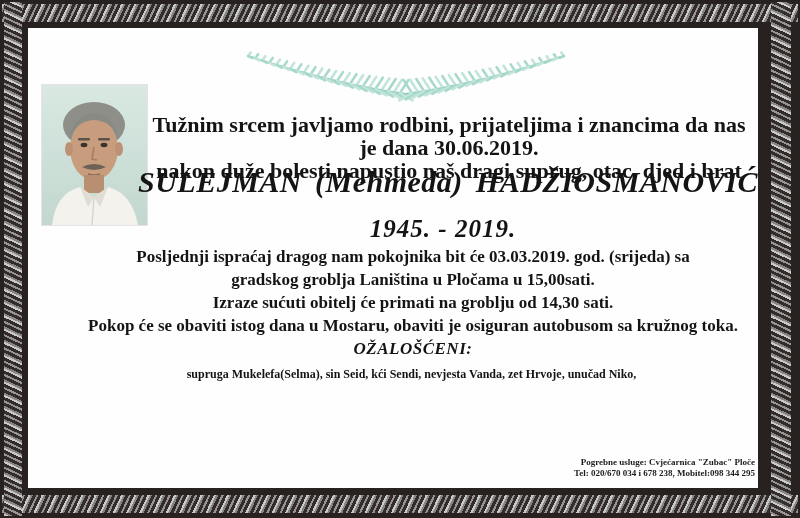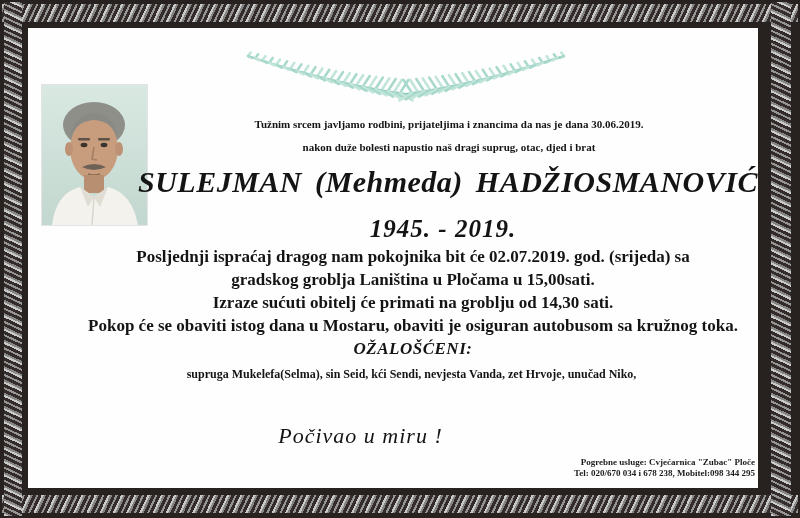--- a/index.html
+++ b/index.html
@@ -10,21 +10,21 @@
   .braid.h{background:repeating-linear-gradient(115deg,#d2d2d2 0 2px,#8a8a8a 2px 4px,#332c2a 4px 7px,#9b9b9b 7px 9px,#332c2a 9px 12px);}
   .braid.v{background:repeating-linear-gradient(25deg,#d2d2d2 0 2px,#8a8a8a 2px 4px,#332c2a 4px 7px,#9b9b9b 7px 9px,#332c2a 9px 12px);}
   .braid.top{left:2px;right:2px;top:4px;height:18px;}
   .braid.bottom{left:2px;right:2px;bottom:5px;height:18px;}
   .braid.left{top:2px;bottom:2px;left:4px;width:18px;}
   .braid.right{top:2px;bottom:2px;right:9px;width:20px;}
   .inner{position:absolute;left:28px;top:28px;right:42px;bottom:30px;background:#fefefe;}
   .photo{position:absolute;left:14px;top:57px;width:105px;height:140px;box-shadow:0 0 0 1px #e4e4e4;}
   .leaves{position:absolute;left:210px;top:12px;width:336px;height:70px;}
   .tblock{position:absolute;left:55px;right:15px;text-align:center;color:#141414;}
-  .intro{top:85px;left:122px;right:10px;font-size:11px;font-weight:700;line-height:23px;}
+  .intro{top:85px;left:122px;right:10px;font-size:22px;font-weight:700;line-height:23px;}
   .name{top:137px;left:110px;right:10px;font-size:30px;font-weight:700;font-style:italic;letter-spacing:.5px;word-spacing:5px;white-space:nowrap;}
   .years{top:187px;left:110px;right:10px;font-size:25px;font-weight:700;font-style:italic;letter-spacing:1px;}
   .funeral{top:217px;font-size:17px;font-weight:700;line-height:23px;}
   .mourners-heading{top:311px;font-size:17px;font-weight:700;font-style:italic;letter-spacing:.5px;}
   .family{top:334px;left:45px;right:8px;font-size:12px;font-weight:700;line-height:24px;}
   .closing{top:395px;left:55px;right:120px;font-size:22px;font-style:italic;letter-spacing:1px;}
   .footer{top:429px;left:300px;right:3px;text-align:right;font-size:9px;font-weight:700;line-height:10.5px;color:#1c1c1c;}
 </style>
 </head>
 <body>
@@ -167,33 +167,32 @@
 
     <div class="tblock intro">
       <div>Tužnim srcem javljamo rodbini, prijateljima i znancima da nas je dana 30.06.2019.</div>
       <div>nakon duže bolesti napustio naš dragi suprug, otac, djed i brat</div>
     </div>
 
     <div class="tblock name">SULEJMAN (Mehmeda) HADŽIOSMANOVIĆ</div>
     <div class="tblock years">1945. - 2019.</div>
 
     <div class="tblock funeral">
-      <div>Posljednji ispraćaj dragog nam pokojnika bit će 02.07.2019. god. (srijeda) sa</div>
+      <div>Posljednji ispraćaj dragog nam pokojnika bit će 03.03.2019. god. (srijeda) sa</div>
       <div>gradskog groblja Laniština u Pločama u 15,00sati.</div>
       <div>Izraze sućuti obitelj će primati na groblju od 14,30 sati.</div>
       <div>Pokop će se obaviti istog dana u Mostaru, obaviti je osiguran autobusom sa kružnog toka.</div>
     </div>
 
     <div class="tblock mourners-heading">OŽALOŠĆENI:</div>
 
     <div class="tblock family">
       <div>supruga Mukelefa(Selma), sin Seid, kći Sendi, nevjesta Vanda, zet Hrvoje, unučad Niko,</div>
     </div>
 
-    <div class="tblock closing">Počivao u miru !</div>
 
     <div class="tblock footer">
       <div>Pogrebne usluge: Cvjećarnica "Zubac" Ploče</div>
       <div>Tel: 020/670 034 i 678 238, Mobitel:098 344 295</div>
     </div>
 
   </div>
 </div>
 
 </body></html>

